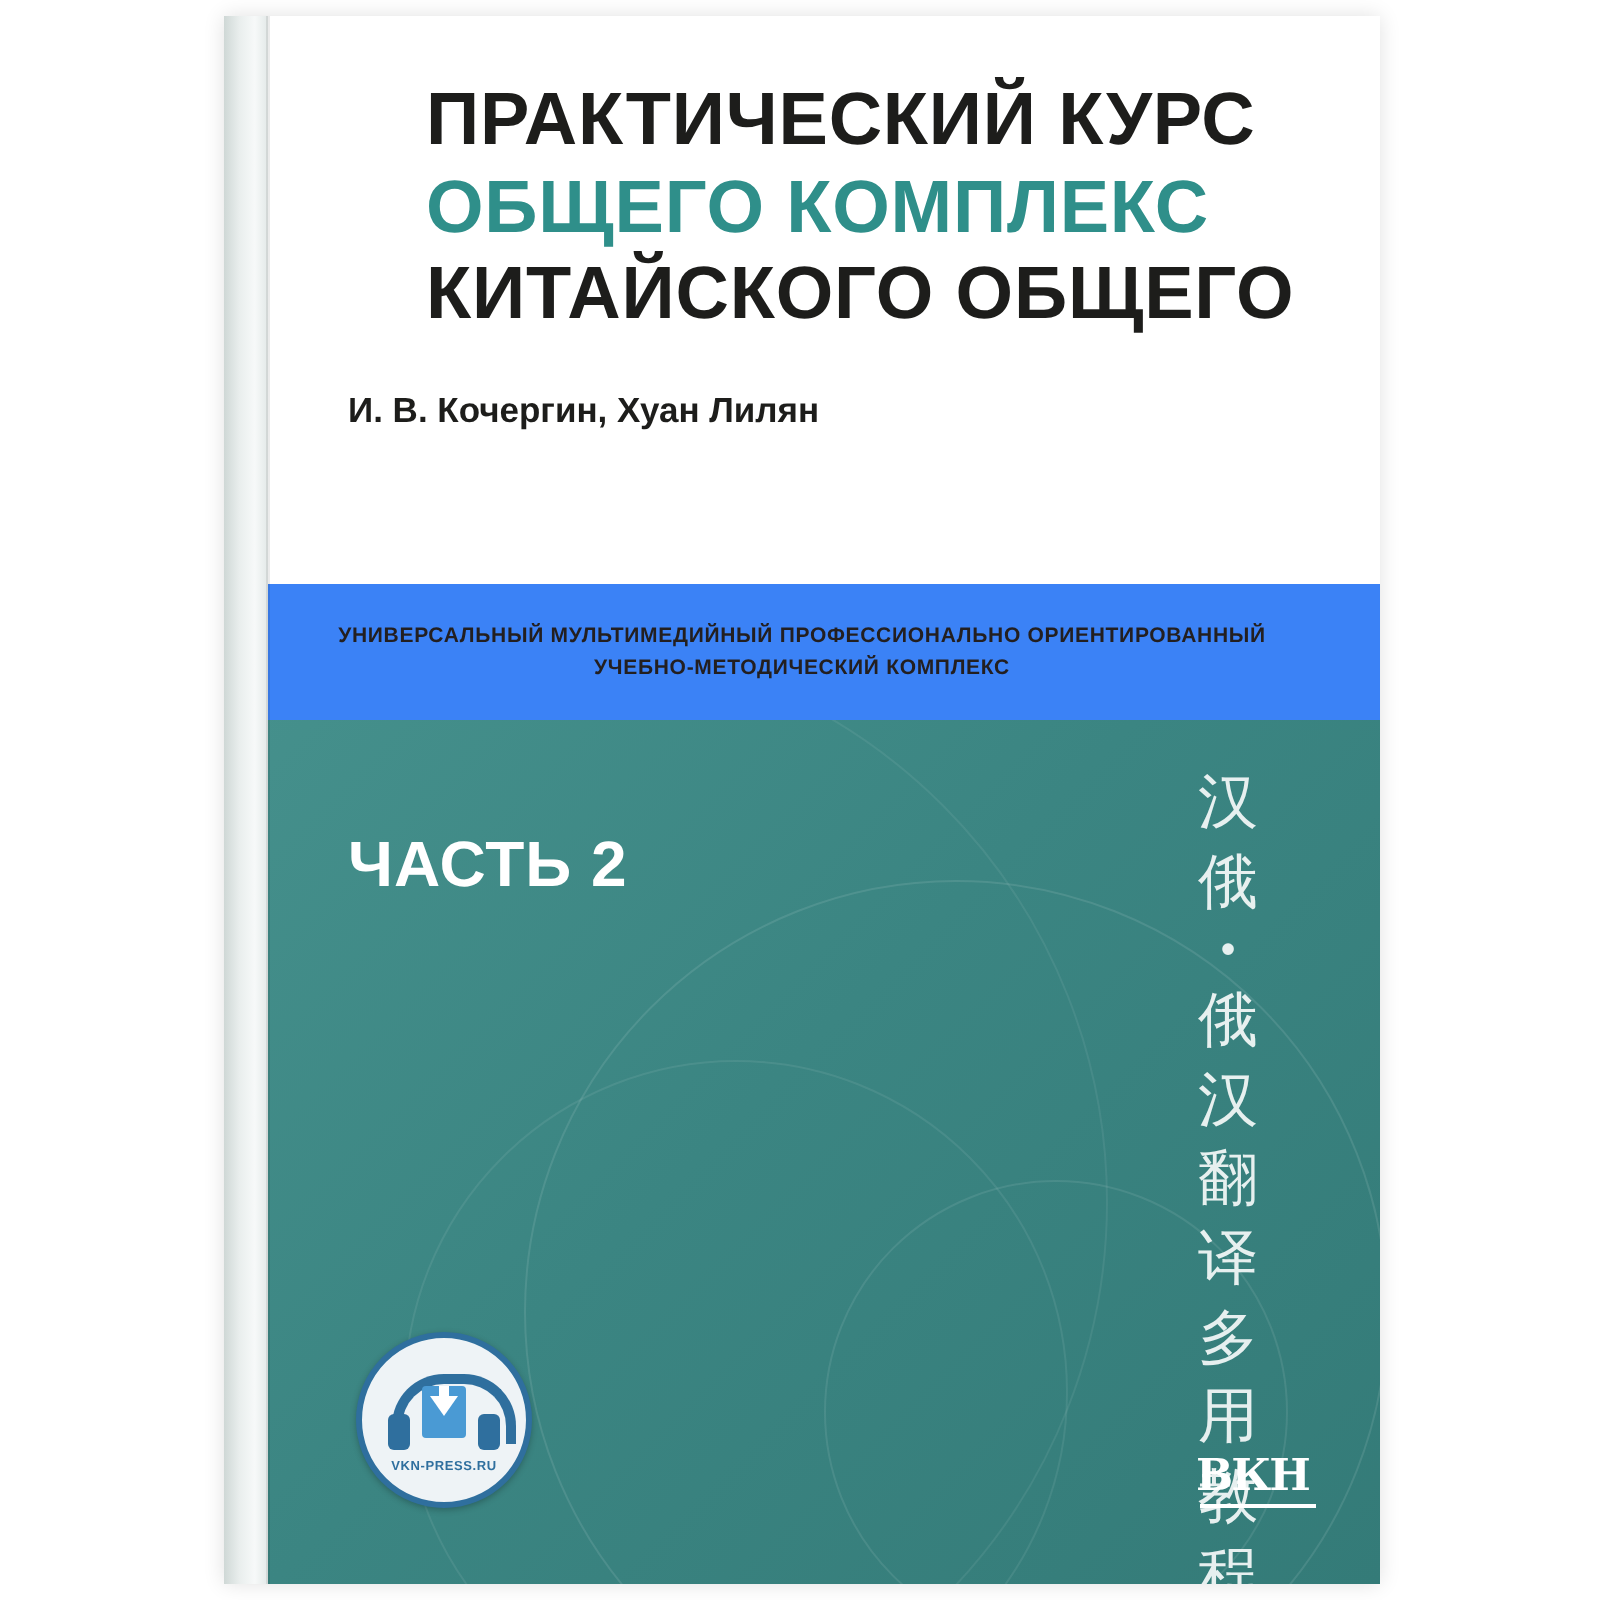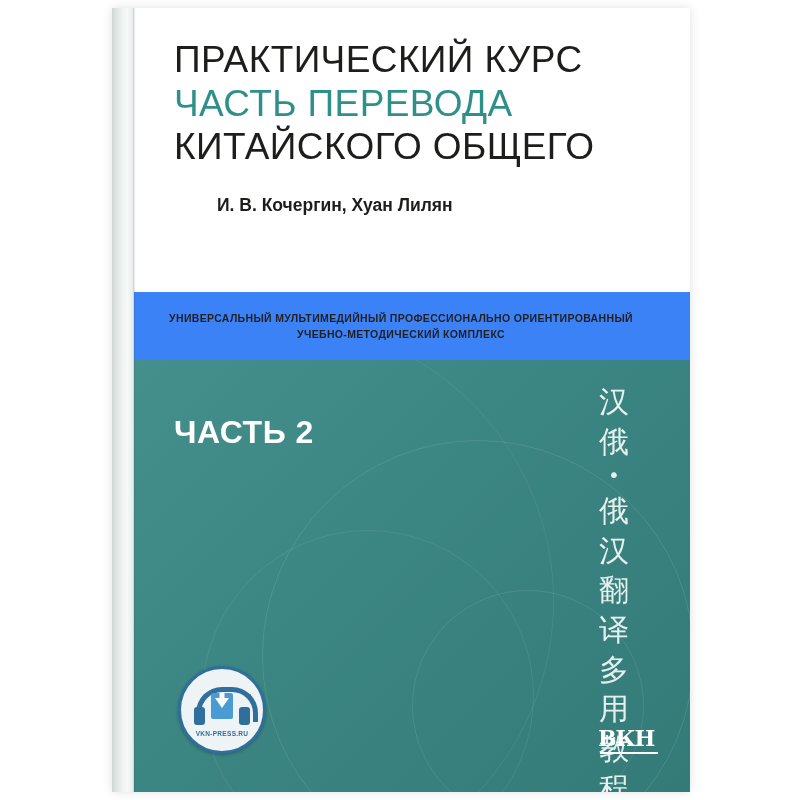--- a/index.html
+++ b/index.html
@@ -62,36 +62,36 @@
     background: #ffffff;
   }
 
   .title-block {
     position: absolute;
     left: 62px;
     top: 30px;
     width: 500px;
   }
   .title-line {
-    font-weight: normal;
+    font-weight: bold;
     font-size: 37px;
     line-height: 1.18;
     letter-spacing: 0.4px;
     color: #1d1d1b;
     white-space: nowrap;
+    margin-left: 39px;
   }
   .title-line.accent {
     color: #2f8f8a;
   }
   .authors {
     margin-top: 26px;
     font-size: 17.5px;
     font-weight: bold;
     color: #1d1d1b;
-    margin-left: 43px;
   }
 
   
   .band {
     position: absolute;
     left: 0;
     top: 284px;
     width: 100%;
     height: 68px;
     background: #3b82f6;
@@ -270,21 +270,21 @@
 
 <div id="stage">
   <div class="book">
 
     <div class="spine"></div>
     <div class="spine-line"></div>
 
     <div class="top-white">
       <div class="title-block">
         <div class="title-line">ПРАКТИЧЕСКИЙ КУРС</div>
-        <div class="title-line accent">ЧАСТЬ ПЕРЕВОДА</div>
+        <div class="title-line accent">ОБЩЕГО КОМПЛЕКС</div>
         <div class="title-line">КИТАЙСКОГО ОБЩЕГО</div>
         <div class="authors">И. В. Кочергин, Хуан Лилян</div>
       </div>
     </div>
 
     <div class="band">
       <div class="band-line">УНИВЕРСАЛЬНЫЙ МУЛЬТИМЕДИЙНЫЙ ПРОФЕССИОНАЛЬНО ОРИЕНТИРОВАННЫЙ</div>
       <div class="band-line">УЧЕБНО-МЕТОДИЧЕСКИЙ КОМПЛЕКС</div>
     </div>
 

